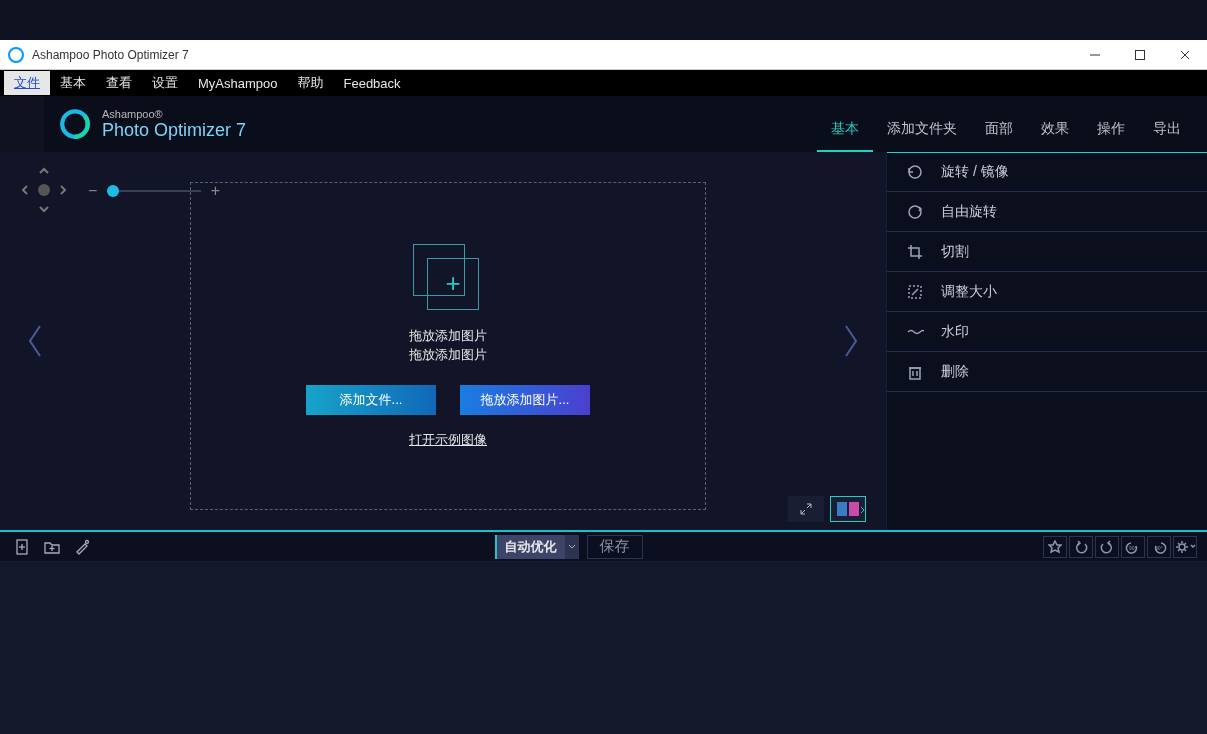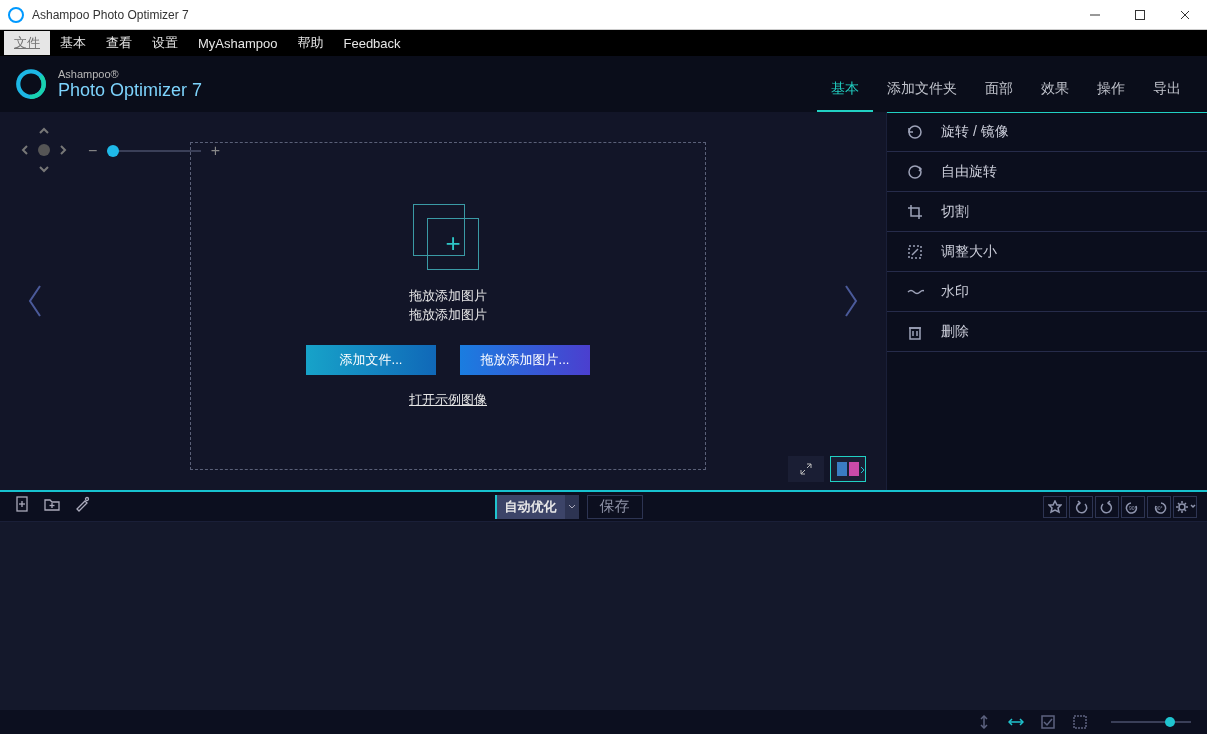--- a/index.html
+++ b/index.html
@@ -1,31 +1,31 @@
 <!DOCTYPE html>
 <html><head>
 <meta charset="utf-8">
 <style>
   * { margin: 0; padding: 0; box-sizing: border-box; font-family: "Microsoft YaHei", "Segoe UI", sans-serif; }
   body { background: #0f1221; width: 1207px; height: 734px; overflow: hidden; color: #ddd; }
 
   
-  .titlebar { height: 30px; background: #fff; display: flex; align-items: center; border-bottom: 1px solid #ccc; }
+  .titlebar { height: 30px; background: #fff; display: flex; align-items: center; border-bottom: 1px solid #ccc; margin-top: 40px; }
   .titlebar-icon { width: 16px; height: 16px; border: 2px solid #0099ff; border-radius: 50%; margin: 0 8px; }
   .titlebar-text { font-size: 12px; color: #333; flex: 1; }
   .winctrl { width: 45px; height: 30px; display: flex; align-items: center; justify-content: center; cursor: pointer; }
   .winctrl svg { stroke: #333; fill: none; }
 
   
   .menubar { height: 26px; background: #000; display: flex; align-items: center; padding: 0 4px; font-size: 13px; color: #e6e6e6; }
   .menuitem { padding: 3px 10px; cursor: pointer; }
-  .menuitem.active { background: #e6e6e6; color: #737373; text-decoration: underline; }
-
-  
-  .brandrow { height: 56px; background: #0a0d1a; display: flex; align-items: center; padding-left: 14px; }
+  .menuitem.active { background: #e6e6e6; color: #1d4ed8; text-decoration: underline; }
+
+  
+  .brandrow { height: 56px; background: #0a0d1a; display: flex; align-items: center; padding-left: 14px; margin-left: 44px; }
   .brand-logo { width: 34px; height: 34px; margin-right: 10px; }
   .brand-text-sm { font-size: 11px; color: #b8b8b8; }
   .brand-text-lg { font-size: 18px; color: #7dd3fc; font-weight: 400; }
   .brand-gap { flex: 1; }
   .tooltabs { display: flex; align-items: flex-end; height: 100%; padding-right: 12px; }
   .tooltab { padding: 10px 14px 12px; font-size: 14px; color: #c0c3cc; cursor: pointer; border-bottom: 2px solid transparent; }
   .tooltab.active { color: #21d0c3; border-bottom: 2px solid #21d0c3; }
 
   
   .main { display: flex; height: 378px; }
@@ -72,21 +72,21 @@
   .vm-compare::after  { content:""; width:10px; height:14px; background:#c94aa9; position:absolute; right:6px;}
 
   
   .sidebar { width: 320px; background:#0b0e1d; }
   .tool-item { display:flex; align-items:center; height:40px; padding:0 18px; border-bottom:1px solid #262b4a; cursor:pointer; font-size:14px; color:#caccd8; gap:16px; }
   .tool-item:first-child { border-top:1px solid #21d0c3; }
   .tool-icon { width:20px; height:20px; display:flex; align-items:center; justify-content:center; }
   .tool-icon svg { stroke:#9da2b8; fill:none; stroke-width:1.5; }
 
   
-  .midbar { height: 32px; border-top:2px solid #17c2cf; border-bottom:1px solid #1a1f38; background:#0c0f1f; display:flex; padding:0 10px; gap:8px;}
+  .midbar { height: 32px; border-top:2px solid #17c2cf; border-bottom:1px solid #1a1f38; background:#0c0f1f; display:flex; align-items:center; padding:0 10px; gap:8px;}
   .mid-left { display:flex; gap:6px; }
   .mid-icon { width:24px; height:24px; display:flex; align-items:center; justify-content:center; cursor:pointer;}
   .mid-icon svg { stroke:#aab; fill:none; stroke-width:1.3; }
   .mid-center { flex:1; display:flex; justify-content:center; align-items:center; gap:8px;}
   .auto-opt-btn { display:flex; align-items:center; background:#3c4468; height:24px; cursor:pointer; border-left:2px solid #1fc4cf;}
   .auto-opt-btn span { padding:0 8px; font-size:13px; color:#e8e8e8; font-weight:bold;}
   .auto-opt-dd { width:14px; background:#2d3452; height:24px; display:flex; align-items:center; justify-content:center;}
   .save-btn { height:24px; padding:0 12px; border:1px solid #2d3452; font-size:15px; color:#8d91a5; background:transparent; cursor:pointer;}
   .mid-right { display:flex; gap:2px; align-items:center;}
   .mid-rbtn { width:24px; height:22px; border:1px solid #2d3452; display:flex; align-items:center; justify-content:center; cursor:pointer;}

